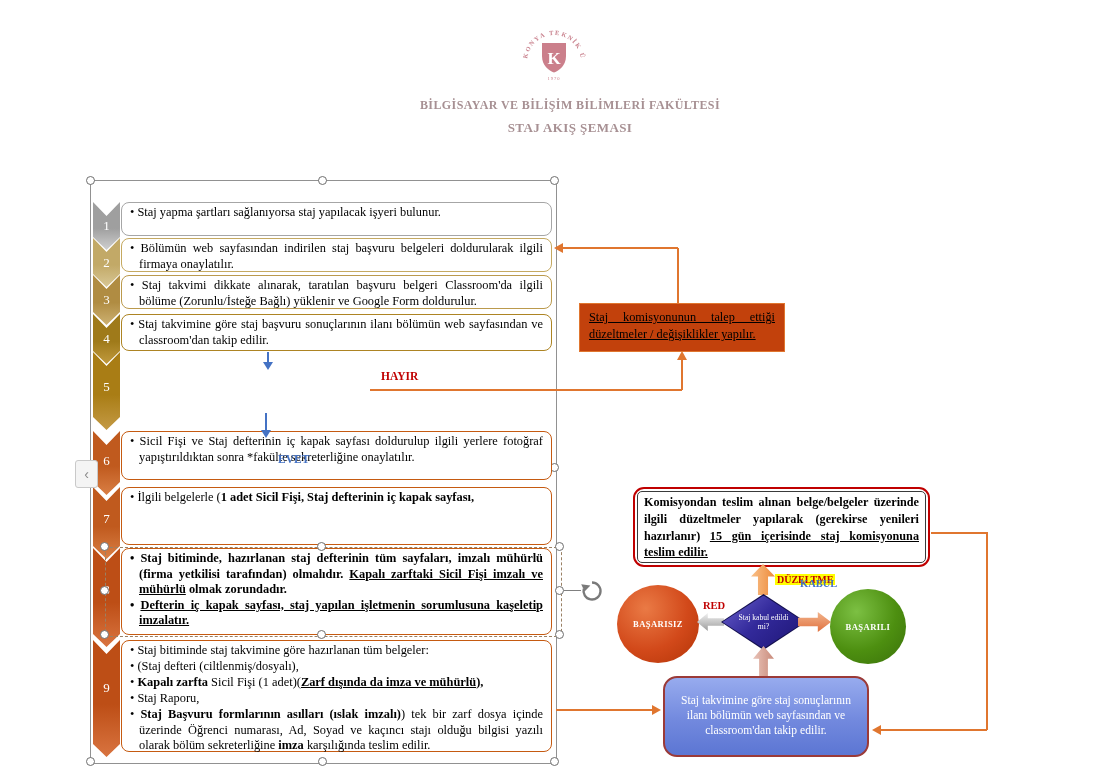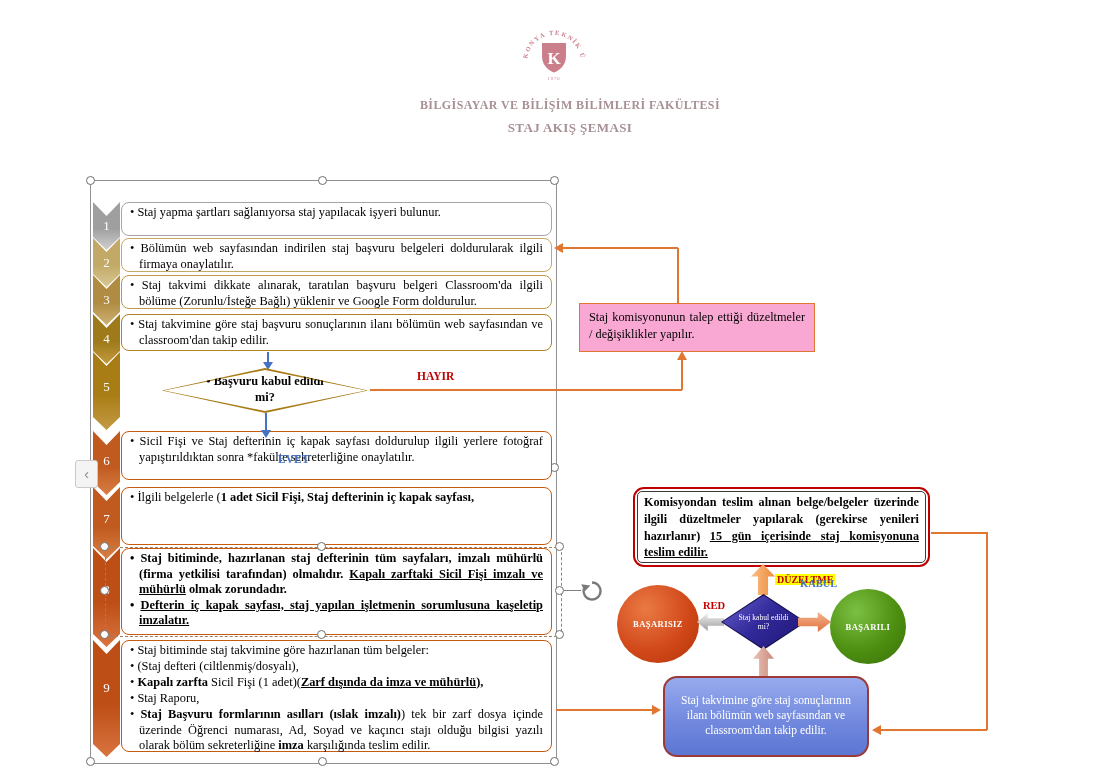--- a/index.html
+++ b/index.html
@@ -36,23 +36,23 @@
   .tri-down-b{border-left:5px solid transparent;border-right:5px solid transparent;border-top:8px solid #4472c4;}
   
   .dia1-outer{position:absolute;left:162px;top:368px;width:206px;height:45px;background:#a87b15;
               clip-path:polygon(50% 0,100% 50%,50% 100%,0 50%);}
   .dia1-inner{position:absolute;left:2px;top:2px;width:202px;height:41px;background:#fff;
               clip-path:polygon(50% 0,100% 50%,50% 100%,0 50%);}
   .dia1-text{position:absolute;left:43px;top:5px;width:120px;text-align:center;font-weight:bold;
              font-size:12.3px;line-height:16px;}
   .flow-label{position:absolute;font-weight:bold;}
   
-  .orange-box{position:absolute;left:579px;top:303px;width:236px;height:49px;background:#f9a8d4;
+  .orange-box{position:absolute;left:579px;top:303px;width:206px;height:49px;background:#c2410c;
               border:1.5px solid #e0762f;box-sizing:border-box;padding:5px 9px;font-size:12.3px;
-              line-height:17px;text-align:justify;}
+              line-height:17px;text-align:justify;text-decoration:underline;}
   .red-box{position:absolute;left:633px;top:487px;width:297px;height:80px;border:2.5px solid #c00000;
            border-radius:11px;box-sizing:border-box;background:#fff;}
   .red-box-inner{position:absolute;left:2px;top:2px;right:2px;bottom:2px;border:1px solid #3a3a3a;
                  border-radius:5px;padding:2px 6px;font-size:12.2px;font-weight:bold;
                  line-height:16.8px;text-align:justify;}
   .circle{position:absolute;border-radius:50%;display:flex;align-items:center;justify-content:center;
           color:#fff;font-weight:bold;font-size:8.6px;letter-spacing:.4px;}
   .dia2-outer{position:absolute;left:721px;top:594px;width:85px;height:56px;background:#14104f;
               clip-path:polygon(50% 0,100% 50%,50% 100%,0 50%);}
   .dia2-inner{position:absolute;left:1.5px;top:1.5px;width:82px;height:53px;
@@ -178,25 +178,21 @@
     <path d="M12 3.5 a8.5 8.5 0 1 1 -8.2 6.3" fill="none" stroke="#7a7a7a" stroke-width="2.4"></path>
     <path d="M1.2 5.2 L4.6 12.4 L10.4 6.6 Z" fill="#7a7a7a"></path>
   </svg>
 
   <div class="nav-btn">
     <span>‹</span>
   </div>
 
   <div class="bline" style="left:267px;top:352px;width:2px;height:11px;"></div>
   <div class="tri tri-down-b" style="left:263px;top:362px;"></div>
-  <div class="dia1-outer">
-    <div class="dia1-inner"></div>
-    <div class="dia1-text">• Başvuru kabul edildi mi?</div>
-  </div>
-  <div class="flow-label" style="left:381px;top:370px;color:#c00000;font-size:11.5px;margin-left:36px;">HAYIR</div>
+  <div class="flow-label" style="left:381px;top:370px;color:#c00000;font-size:11.5px;">HAYIR</div>
   <div class="bline" style="left:265px;top:413px;width:2px;height:18px;"></div>
   <div class="tri tri-down-b" style="left:261px;top:430px;"></div>
   <div class="flow-label" style="left:278px;top:413px;color:#4472c4;font-size:11.5px;margin-top:40px;">EVET</div>
 
   <div class="oline" style="left:370px;top:389px;width:312px;height:1.5px;"></div>
   <div class="oline" style="left:681px;top:358px;width:1.5px;height:32px;"></div>
   <div class="tri tri-up-o" style="left:677px;top:351px;"></div>
 
   <div class="oline" style="left:677px;top:248px;width:1.5px;height:55px;"></div>
   <div class="oline" style="left:563px;top:247px;width:115px;height:1.5px;"></div>

